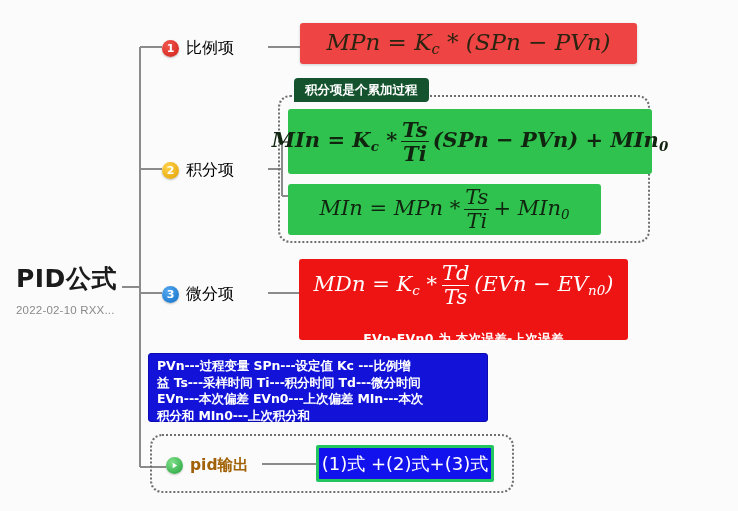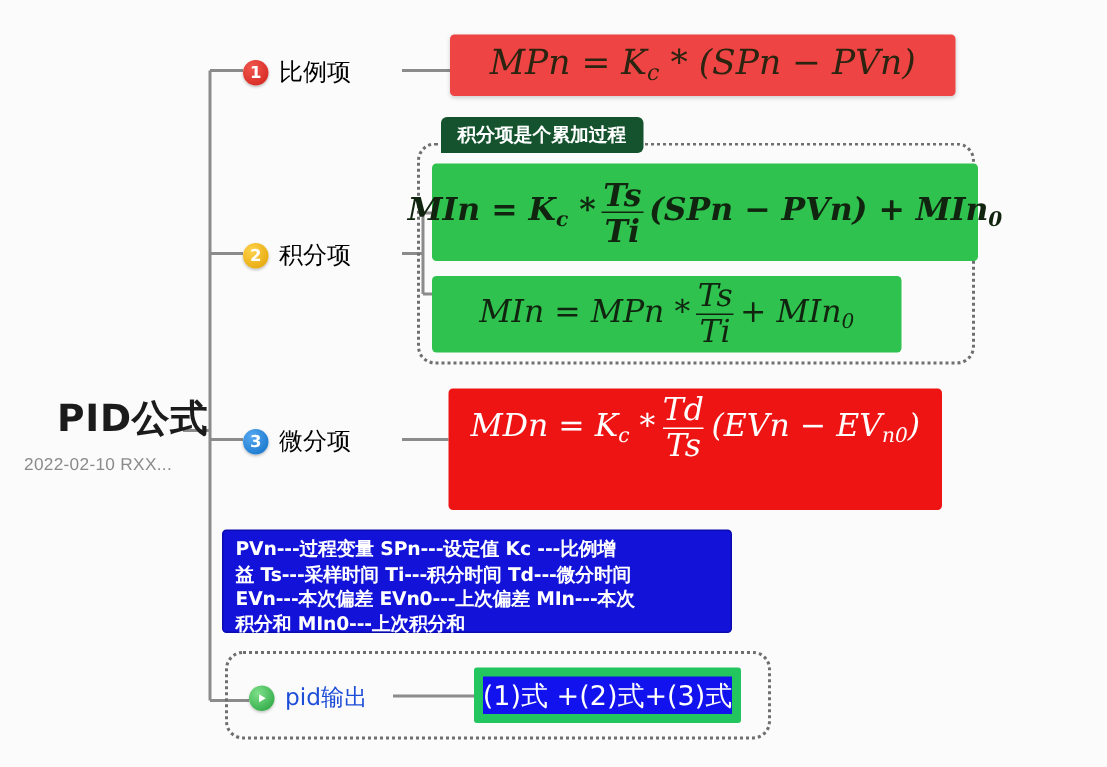--- a/index.html
+++ b/index.html
@@ -13,21 +13,20 @@
   #canvas{position:relative;width:738px;height:511px;}
 
   
   #wires{position:absolute;left:0;top:0;width:738px;height:511px;pointer-events:none;}
 
   
   .root{position:absolute;left:16px;top:262px;}
   .root-title{
     font-size:25px;font-weight:bold;color:#1b1b1b;letter-spacing:.5px;
     font-family:"DejaVu Sans","Liberation Sans",sans-serif;
-    margin-left:22px;
   }
   .root-sub{
     margin-top:9px;font-size:11.5px;color:#8a8a8a;letter-spacing:.2px;
     font-family:"Liberation Sans",sans-serif;
   }
 
   
   .node{position:absolute;display:flex;align-items:center;gap:7px;}
   .badge{
     width:17px;height:17px;border-radius:50%;
@@ -38,21 +37,21 @@
     flex:0 0 auto;
   }
   .badge.b1{background:radial-gradient(circle at 35% 30%,#f0564d,#d0211b);}
   .badge.b2{background:radial-gradient(circle at 35% 30%,#ffd24a,#e0a000);}
   .badge.b3{background:radial-gradient(circle at 35% 30%,#55a8f0,#0f6fc6);}
   .node-label{
     font-size:16px;color:#000000;white-space:nowrap;
     font-family:"DejaVu Sans","Liberation Sans",sans-serif;
   }
   .pid-out-label{
-    font-size:15.5px;font-weight:normal;color:#1d4ed8;white-space:nowrap;
+    font-size:15.5px;font-weight:bold;color:#a16207;white-space:nowrap;
     font-family:"DejaVu Sans","Liberation Sans",sans-serif;
   }
   .play-badge{
     width:17px;height:17px;border-radius:50%;flex:0 0 auto;
     background:radial-gradient(circle at 35% 30%,#7ee08a,#22a03a);
     display:flex;align-items:center;justify-content:center;
     box-shadow:0 1px 2px rgba(0,0,0,.22);
   }
   .play-badge svg{display:block;}
 
@@ -110,21 +109,21 @@
     box-sizing:border-box;padding:4px 8px 0;
   }
   .legend-line{
     color:#fff;font-size:12.5px;font-weight:bold;line-height:16.6px;
     font-family:"DejaVu Sans","Liberation Sans",sans-serif;
     white-space:nowrap;letter-spacing:-.1px;
   }
 
   .box-blue-out{
     position:absolute;left:316px;top:445px;width:178px;height:37px;
-    background:#1212ee;border:6px solid #22c55e;border-radius:2px;
+    background:#1212ee;border:3px solid #22c55e;border-radius:2px;
     box-sizing:border-box;
     display:flex;align-items:center;justify-content:center;
   }
   .box-blue-out span{
     color:#fff;font-size:18px;
     font-family:"DejaVu Sans","Liberation Sans",sans-serif;
     white-space:nowrap;
   }
 
   
@@ -241,20 +240,21 @@
     </span>
   </div>
 
   <div class="fbox box-red">
     <span class="math">
       <span>MDn</span>&nbsp;<span>=</span>&nbsp;<span>K</span><span class="sub">c</span>&nbsp;<span>*</span><span class="frac">
           <span class="num">Td</span>
           <span class="den">Ts</span>
         </span><span>(EVn − EV</span><span class="sub">n0</span><span>)</span>
     </span>
+    <span class="note">EVn-EVn0 为 本次误差-上次误差</span>
   </div>
 
   <div class="box-blue-legend">
     <div class="legend-line">PVn---过程变量   SPn---设定值  Kc ---比例增</div>
     <div class="legend-line">益 Ts---采样时间 Ti---积分时间 Td---微分时间</div>
     <div class="legend-line">EVn---本次偏差 EVn0---上次偏差 MIn---本次</div>
     <div class="legend-line">积分和  MIn0---上次积分和</div>
   </div>
 
   <div class="box-blue-out">

